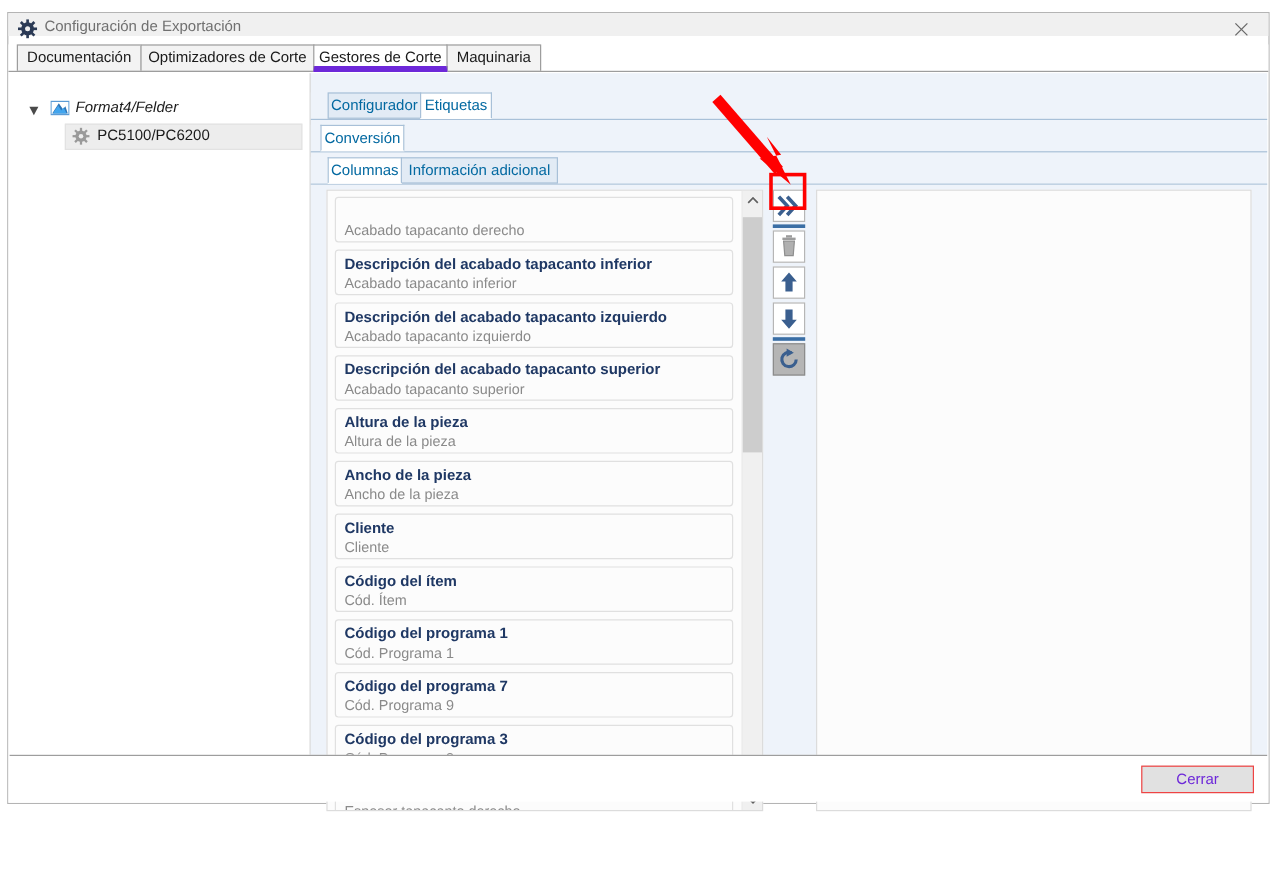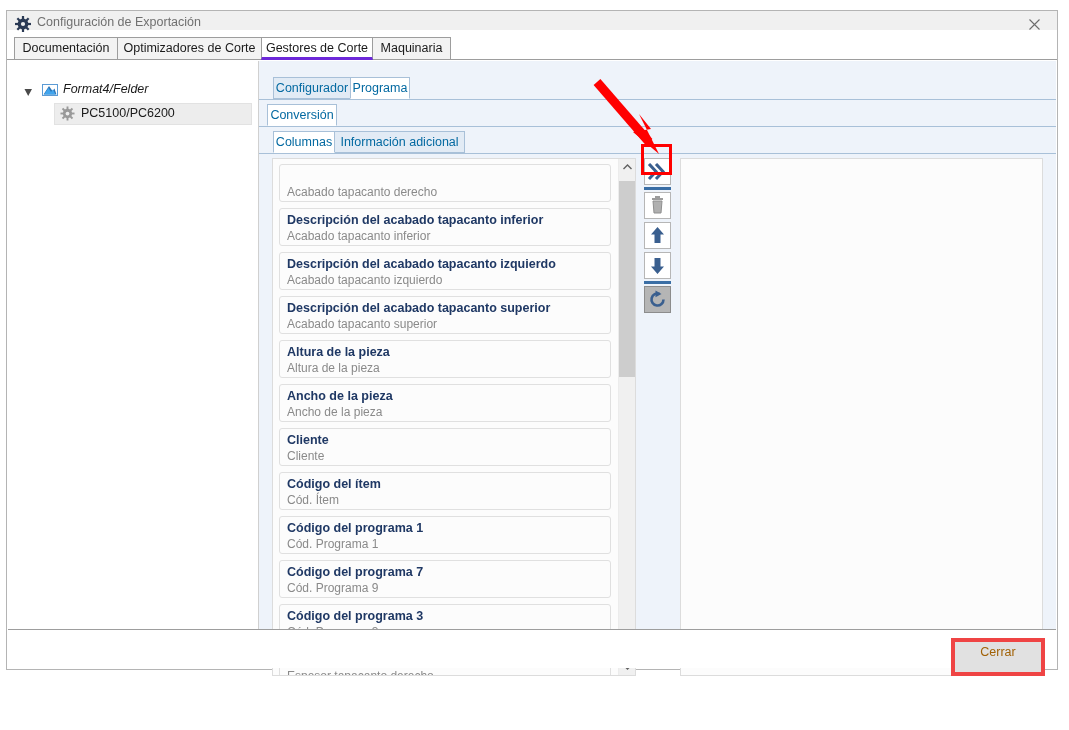--- a/index.html
+++ b/index.html
@@ -31,21 +31,21 @@
   .outer-tabstrip{
     position:absolute;left:0;top:26px;right:0;height:23px;
     background:#ffffff;
   }
   .otab{
     position:absolute;top:0;height:23px;box-sizing:border-box;
     border:1px solid #9d9d9d;background:#f3f3f3;
     font-size:12.5px;color:#1a1a1a;line-height:21px;text-align:center;
     cursor:default;
   }
-  .otab.sel{background:#ffffff;border-bottom:3px solid #6d28d9;z-index:3;}
+  .otab.sel{background:#ffffff;border-bottom:5px solid #6d28d9;z-index:3;}
 
   .content-area{
     position:absolute;left:0;top:48px;right:0;bottom:0;background:#ffffff;
     border-top:1px solid #9d9d9d;
   }
 
   
   .tree{
     position:absolute;left:1px;top:1px;width:251px;bottom:40px;
     background:#ffffff;box-sizing:border-box;
@@ -133,23 +133,23 @@
     position:absolute;left:421px;top:4px;right:13px;height:518px;
     background:#fcfcfc;border:1px solid #dcdcdc;box-sizing:border-box;
   }
 
   
   .bottombar{
     position:absolute;left:1px;right:1px;bottom:1px;height:39px;
     background:#ffffff;border-top:1px solid #9d9d9d;box-sizing:border-box;
   }
   .cerrar{
-    position:absolute;right:11px;top:8px;width:94px;height:38px;
-    background:#e1e1e1;border:4px solid #ef4444;box-sizing:border-box;
-    font-size:12.5px;color:#a16207;line-height:21px;text-align:center;cursor:default;
+    position:absolute;right:11px;top:8px;width:94px;height:23px;
+    background:#e1e1e1;border:1px solid #ef4444;box-sizing:border-box;
+    font-size:12.5px;color:#6d28d9;line-height:21px;text-align:center;cursor:default;
   }
 
   
   .anno-box{
     position:absolute;left:641px;top:144px;width:31px;height:31px;
     border:3px solid #ff0000;box-sizing:border-box;pointer-events:none;z-index:60;
   }
   .anno-arrow{position:absolute;left:575px;top:70px;z-index:59;pointer-events:none;}
 </style>
 </head>
@@ -218,21 +218,21 @@
           </svg>
         </span>
         <span class="tr-label">PC5100/PC6200</span>
       </div>
     </div>
 
     <div class="rightpane">
 
       <div class="lvl-strip" style="top:16px;height:22px;">
         <div class="ltab" style="left: 14px; width: 78px;"><span>Configurador</span></div>
-        <div class="ltab sel" style="left: 91px; width: 60px;"><span>Programa</span></div>
+        <div class="ltab sel" style="left: 91px; width: 60px;"><span>Etiquetas</span></div>
       </div>
       <div class="lvl-sep" style="top:38px;"></div>
 
       <div class="lvl-strip" style="top:43px;height:22px;padding-left:30px;">
         <div class="ltab sel" style="left: 8px; width: 70px;"><span>Conversión</span></div>
       </div>
       <div class="lvl-sep" style="top:65px;"></div>
 
       <div class="lvl-strip" style="top:70px;height:22px;">
         <div class="ltab sel" style="left: 14px; width: 62px;"><span>Columnas</span></div>

